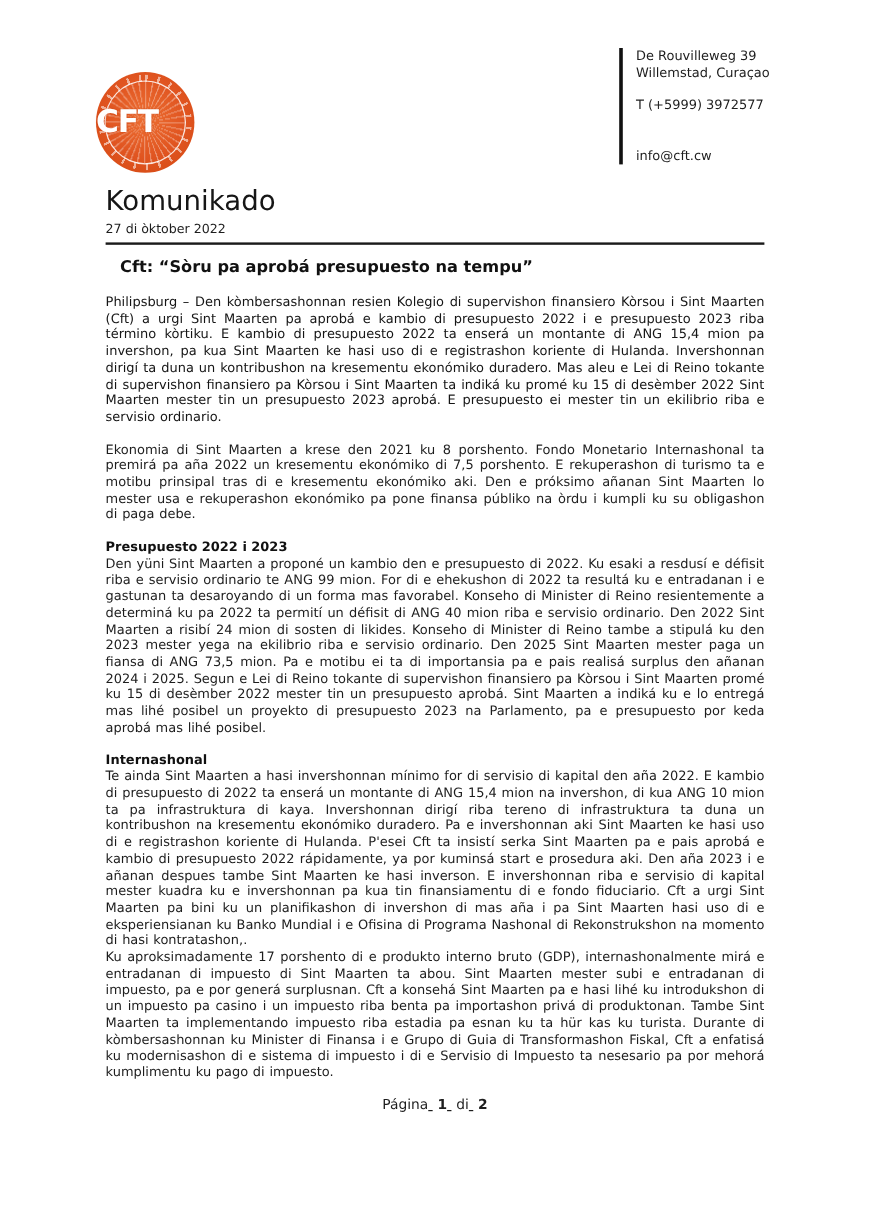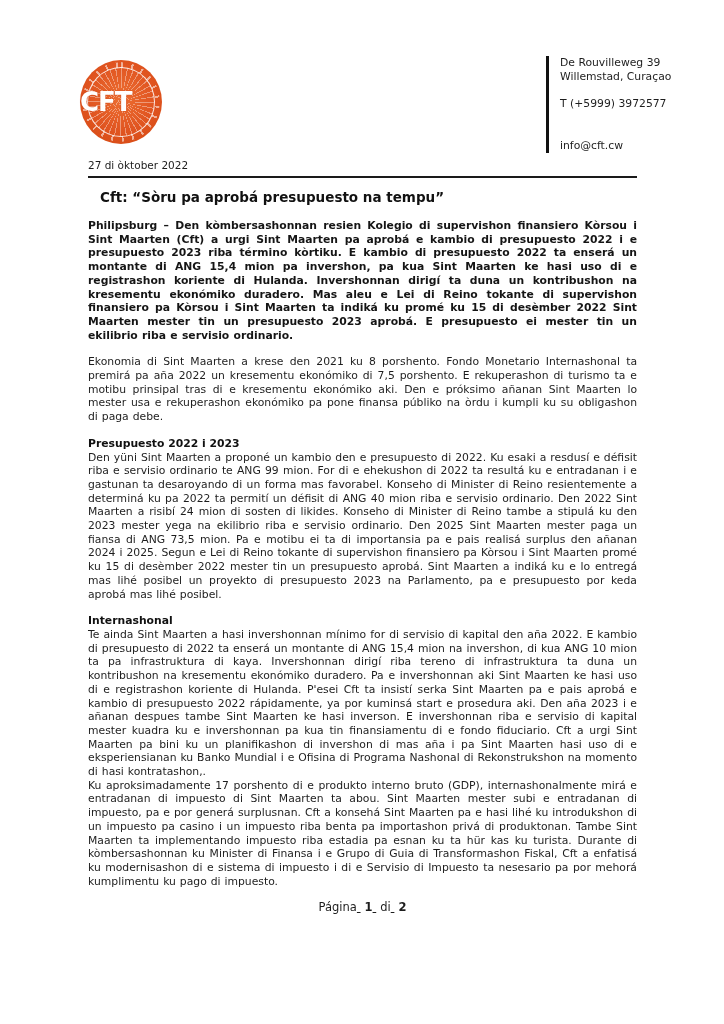--- a/index.html
+++ b/index.html
@@ -49,23 +49,22 @@
     position: absolute;
     left: 172px; top: 57px;
     width: 330px;
     font-size: 9.5px;
     font-weight: bold;
     letter-spacing: 0.2px;
     color: #111111;
   }
   .contact {
     position: absolute;
-    left: 516px; top: 56px;
+    left: 516px; top: 40px;
     display: flex;
-    margin-left: 30px;
   }
   .contact-bar {
     width: 3px;
     background: #111111;
     min-height: 97px;
   }
   .contact-lines {
     padding-left: 11px;
     font-size: 10.8px;
     line-height: 14px;
@@ -103,21 +102,21 @@
     color: #111111;
   }
   p {
     margin: 13px 0 0 0;
     font-size: 10.8px;
     line-height: 13.7px;
     text-align: justify;
     word-spacing: 0.5px;
     color: #1d1d1d;
   }
-  p.lead { font-weight: bold; margin-top: 14px; color: #151515; }
+  p.lead { font-weight: normal; margin-top: 14px; color: #151515; }
   h3 {
     margin: 13px 0 0 0;
     font-size: 10.8px;
     line-height: 13.7px;
     color: #111111;
   }
   p.attached { margin-top: 0; }
 
   .footer {
     margin-top: 12px;
@@ -144,20 +143,21 @@
     <div class="contact-bar"></div>
     <div class="contact-lines">
       <div>De Rouvilleweg 39</div>
       <div>Willemstad, Curaçao</div>
       <div class="contact-phone">T (+5999) 3972577</div>
       <div class="contact-email">info@cft.cw</div>
     </div>
   </div>
 
   <main class="article">
+    <h1>Komunikado</h1>
     <div class="date">27 di òktober 2022</div>
     <div class="rule"></div>
     <h2>Cft: “Sòru pa aprobá presupuesto na tempu”</h2>
 
     <p class="lead">Philipsburg – Den kòmbersashonnan resien Kolegio di supervishon finansiero Kòrsou i Sint Maarten (Cft) a urgi Sint Maarten pa aprobá e kambio di presupuesto 2022 i e presupuesto 2023 riba término kòrtiku. E kambio di presupuesto 2022 ta enserá un montante di ANG 15,4 mion pa invershon, pa kua Sint Maarten ke hasi uso di e registrashon koriente di Hulanda. Invershonnan dirigí ta duna un kontribushon na kresementu ekonómiko duradero. Mas aleu e Lei di Reino tokante di supervishon finansiero pa Kòrsou i Sint Maarten ta indiká ku promé ku 15 di desèmber 2022 Sint Maarten mester tin un presupuesto 2023 aprobá. E presupuesto ei mester tin un ekilibrio riba e servisio ordinario.</p>
     <p>Ekonomia di Sint Maarten a krese den 2021 ku 8 porshento. Fondo Monetario Internashonal ta premirá pa aña 2022 un kresementu ekonómiko di 7,5 porshento. E rekuperashon di turismo ta e motibu prinsipal tras di e kresementu ekonómiko aki. Den e próksimo añanan Sint Maarten lo mester usa e rekuperashon ekonómiko pa pone finansa públiko na òrdu i kumpli ku su obligashon di paga debe.</p>
 
     <h3>Presupuesto 2022 i 2023</h3>
     <p class="attached">Den yüni Sint Maarten a proponé un kambio den e presupuesto di 2022. Ku esaki a resdusí e défisit riba e servisio ordinario te ANG 99 mion. For di e ehekushon di 2022 ta resultá ku e entradanan i e gastunan ta desaroyando di un forma mas favorabel. Konseho di Minister di Reino resientemente a determiná ku pa 2022 ta permití un défisit di ANG 40 mion riba e servisio ordinario. Den 2022 Sint Maarten a risibí 24 mion di sosten di likides. Konseho di Minister di Reino tambe a stipulá ku den 2023 mester yega na ekilibrio riba e servisio ordinario. Den 2025 Sint Maarten mester paga un fiansa di ANG 73,5 mion. Pa e motibu ei ta di importansia pa e pais realisá surplus den añanan 2024 i 2025. Segun e Lei di Reino tokante di supervishon finansiero pa Kòrsou i Sint Maarten promé ku 15 di desèmber 2022 mester tin un presupuesto aprobá. Sint Maarten a indiká ku e lo entregá mas lihé posibel un proyekto di presupuesto 2023 na Parlamento, pa e presupuesto por keda aprobá mas lihé posibel.</p>
 

